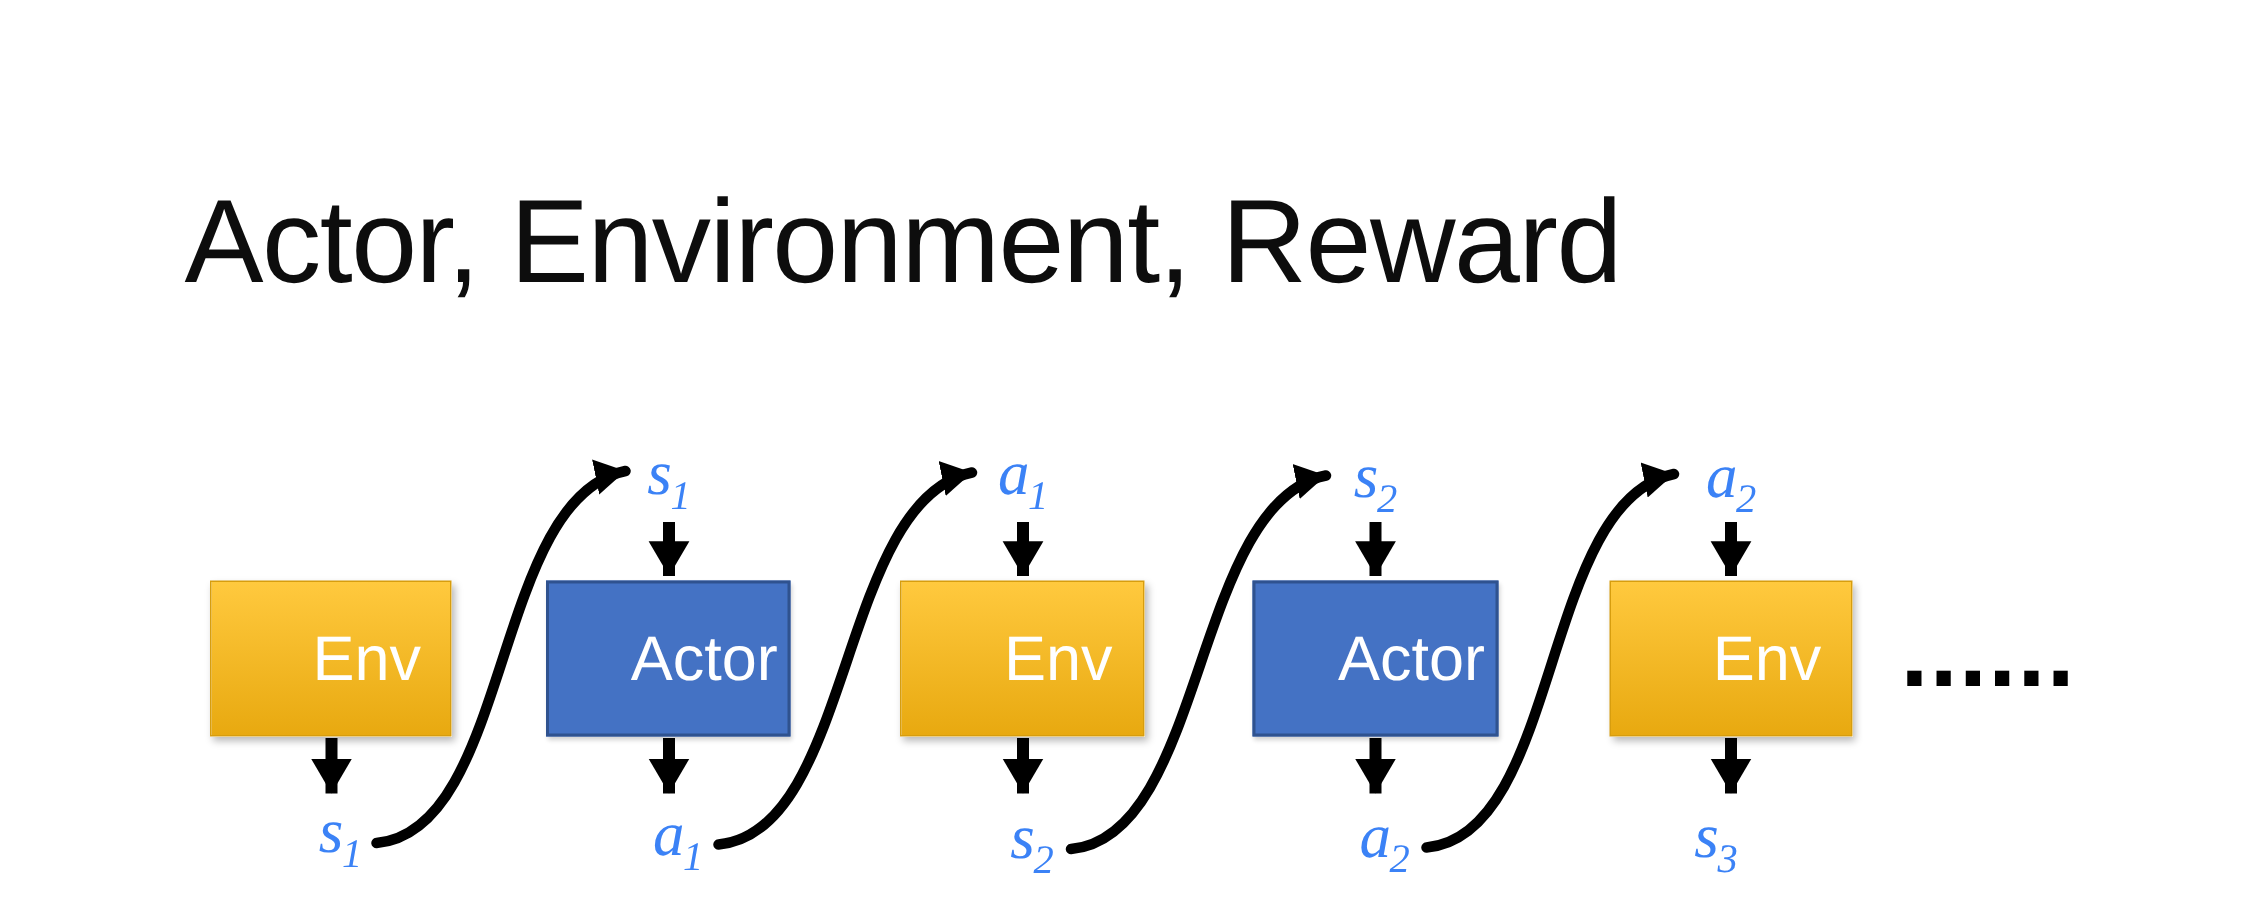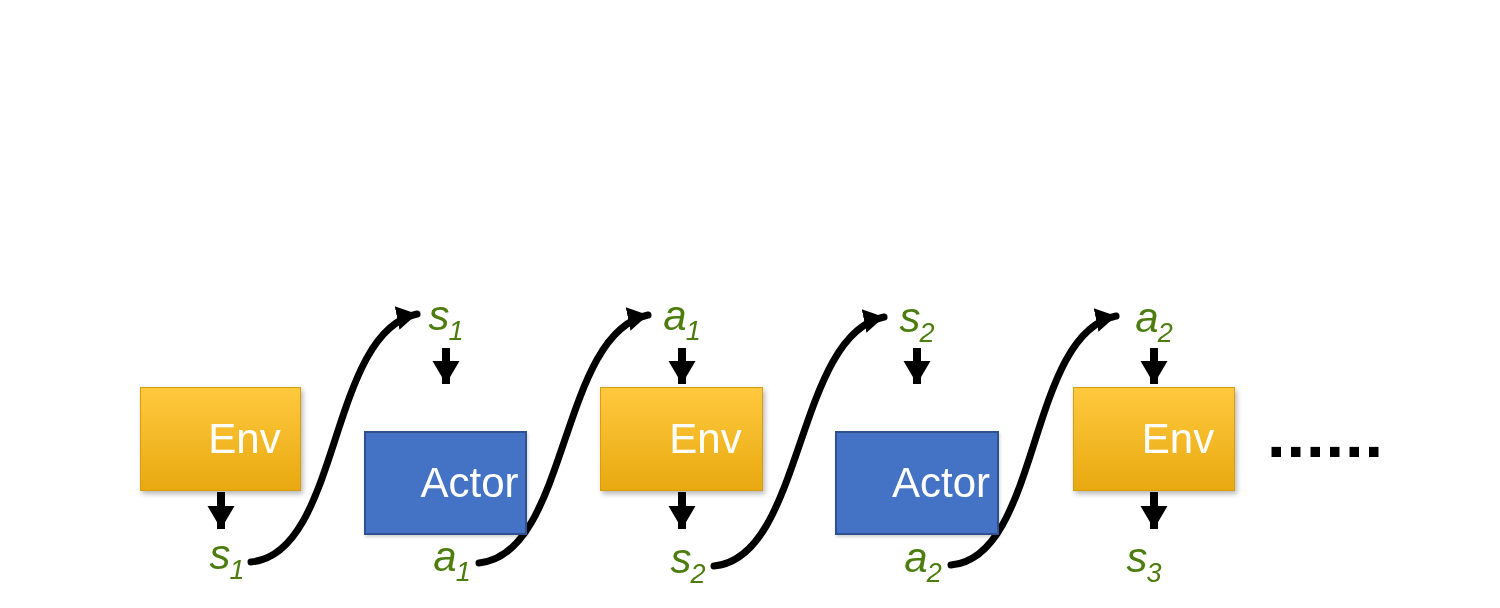--- a/index.html
+++ b/index.html
@@ -23,41 +23,41 @@
   }
   .box.env {
     background:linear-gradient(180deg, var(--env-gradient-top,#FFC93E) 0%, var(--env-gradient-bottom,#E8A910) 100%);
     border:1px solid var(--env-border,#D79D0E);
     box-shadow:2px 3px 5px rgba(0,0,0,0.28);
   }
   .box.actor {
     background:var(--actor-fill,#4472C4);
     border:2px solid var(--actor-border,#2F528F);
     box-shadow:1px 2px 3px rgba(0,0,0,0.18);
-    margin-top:44px;
   }
   .blabel { color:var(--box-text,#ffffff); font-size:42px; line-height:1; }
   .mlabel {
     position:absolute; transform:translateX(-50%);
-    font-family:Liberation Sans, sans-serif; font-style:italic;
-    font-size:42px; line-height:1; color:#4d7c0f; white-space:nowrap;
+    font-family:Liberation Serif, serif; font-style:italic;
+    font-size:42px; line-height:1; color:#3b82f6; white-space:nowrap;
   }
   .mbase { font-style:italic; }
   .msub { font-size:27px; font-style:italic; vertical-align:-10px; margin-left:-1px; }
   .dots {
     position:absolute; left:1266px; top:412px;
     font-size:54px; font-weight:bold; letter-spacing:-1px; line-height:1;
     color:#000; font-family:"DejaVu Sans","Liberation Sans",sans-serif;
   }
 </style>
 </head>
 <body>
 
 <div class="slide">
 
+  <div class="title">Actor, Environment, Reward</div>
 
   <svg class="arrows" viewBox="0 0 1500 608" xmlns="http://www.w3.org/2000/svg">
     <defs>
       <marker id="ah" viewBox="0 0 3 4" markerWidth="3" markerHeight="4" refX="2.9" refY="2" orient="auto" markerUnits="strokeWidth">
         <path class="ah" d="M0,0.3 L2.9,2 L0,3.7 Z"></path>
       </marker>
     </defs>
 
     <path class="curve" d="M251,562 C341,554 328,332 417,314" marker-end="url(#ah)"></path>
     <path class="curve" d="M479,563 C569,555 559,333 648,315" marker-end="url(#ah)"></path>

